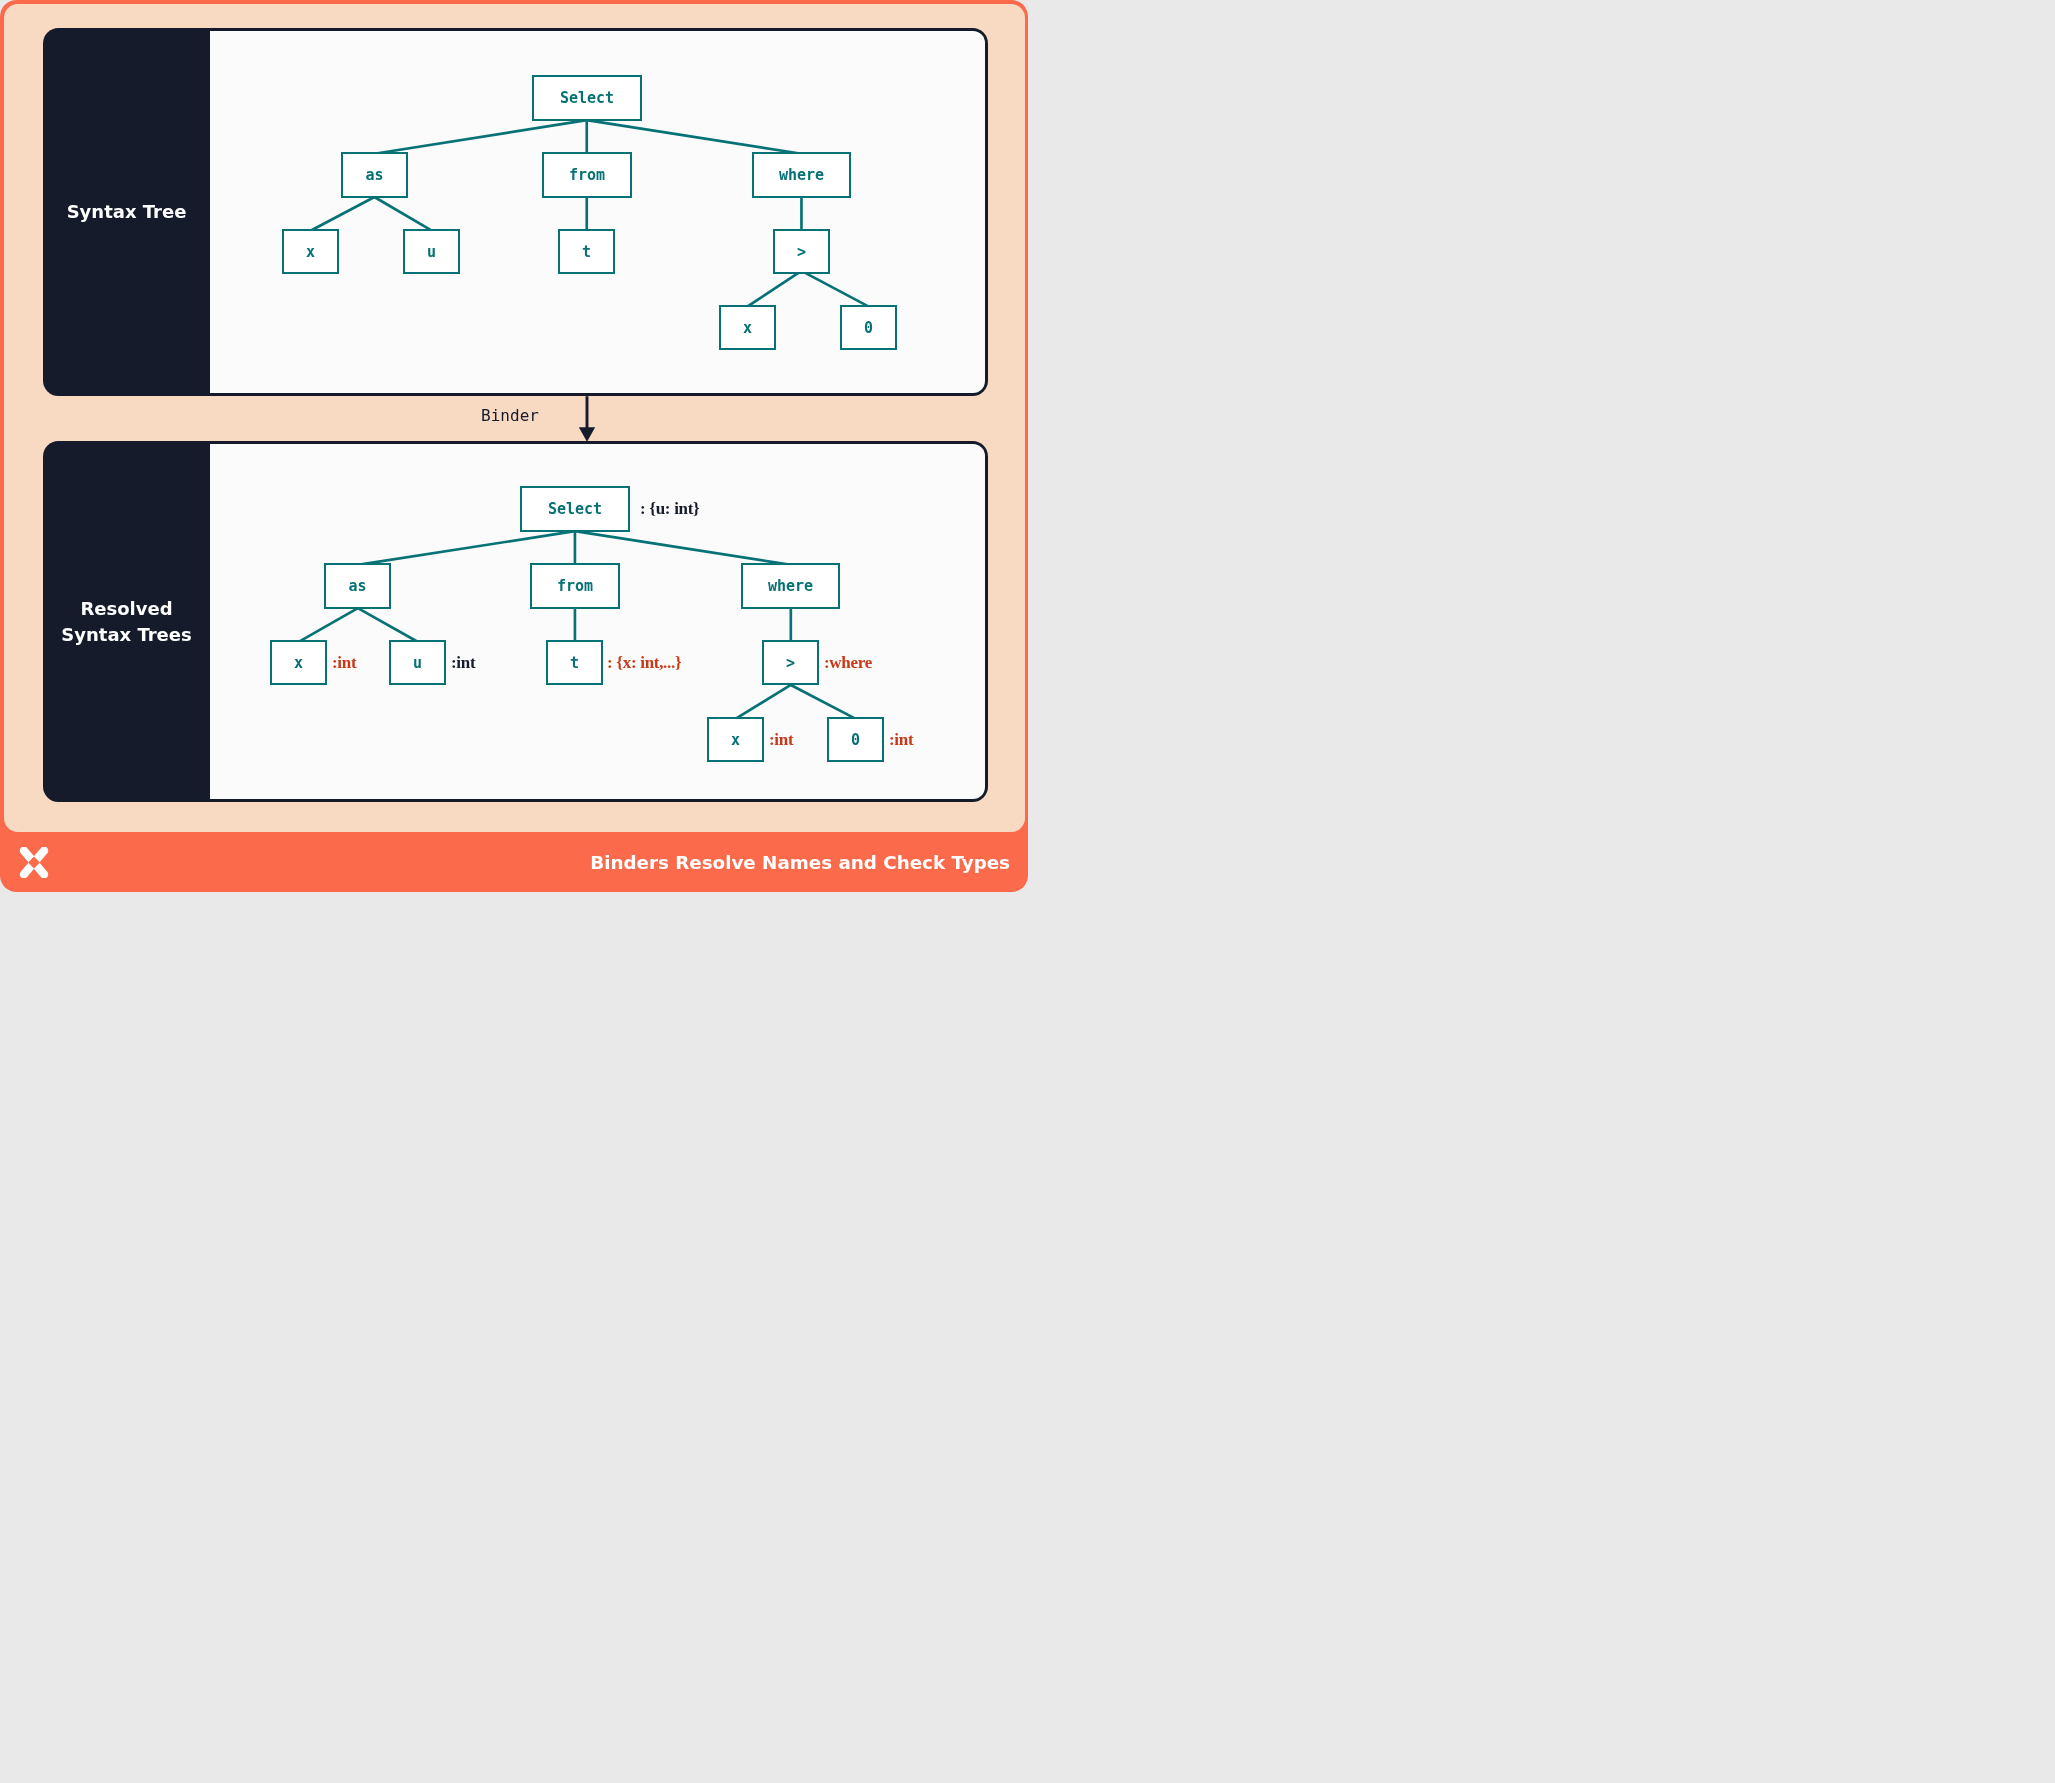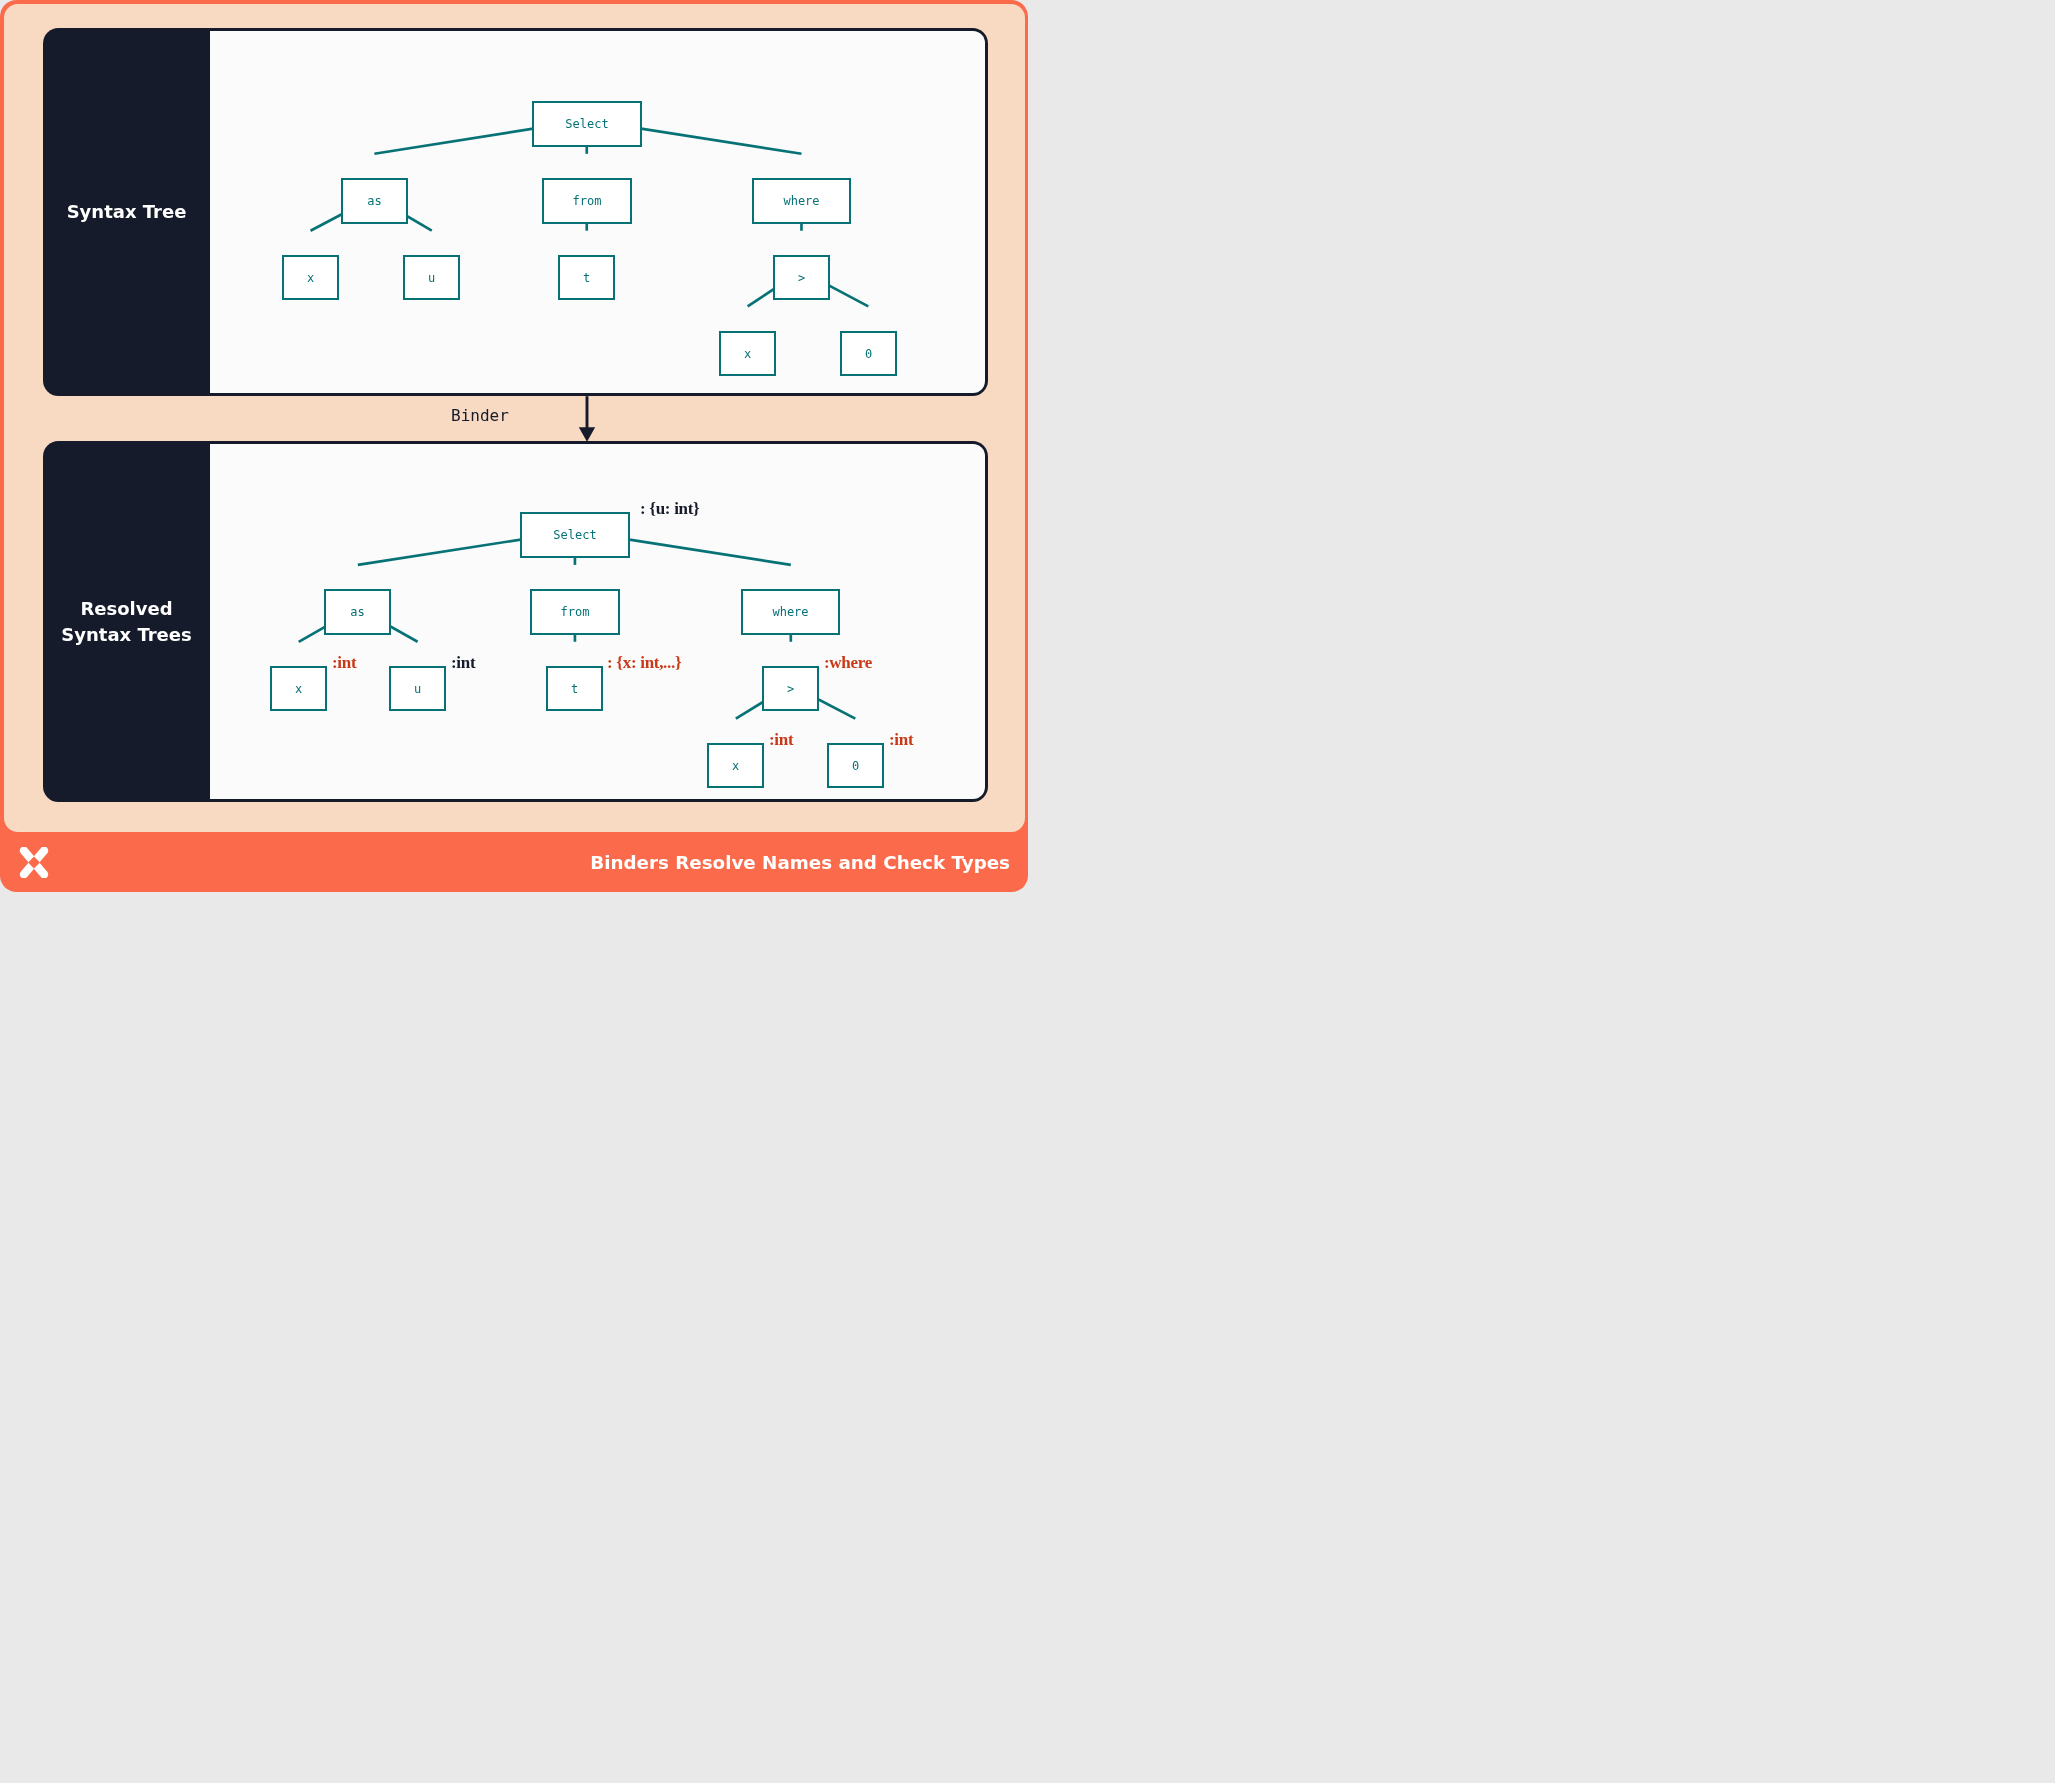--- a/index.html
+++ b/index.html
@@ -43,35 +43,34 @@
     text-align:center;
   }
   svg.overlay{position:absolute;left:0;top:0;width:1028px;height:892px;pointer-events:none;}
   svg.overlay line{stroke:var(--tree_teal);stroke-width:4.5;}
   .node{
     position:absolute;display:flex;align-items:center;justify-content:center;
     background:var(--node_fill);
     border:2.4px solid var(--tree_teal);
     color:var(--tree_teal);
     font-family:"DejaVu Sans Mono","Liberation Mono",monospace;
-    font-size:12px;font-weight:400;
+    font-size:15px;font-weight:700;
     z-index:3;
-    margin-top:26px;
   }
   .type-ann{
     position:absolute;display:flex;align-items:center;
     font-family:Liberation Serif, serif;
     font-size:17px;font-weight:bold;letter-spacing:-0.3px;
     z-index:3;white-space:pre;
   }
   .type-red{color:var(--type_red);}
   .type-navy{color:var(--panel_navy);}
   .binder-label{
     position:absolute;left:451px;top:406px;width:118px;
-    text-align:left;
+    text-align:center;
     color:var(--panel_navy);
     font-family:"DejaVu Sans Mono","Liberation Mono",monospace;
     font-size:16px;font-weight:500;
   }
   .binder-arrow{position:absolute;left:574px;top:395px;z-index:2;}
   .footer{
     position:absolute;left:0;right:0;bottom:0;height:60px;
     display:flex;align-items:center;
     padding:0 18px;
   }

